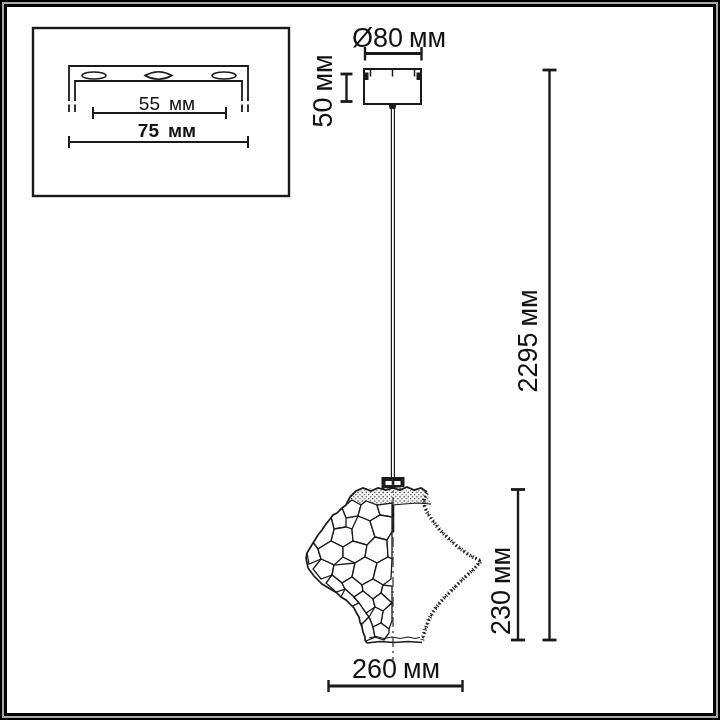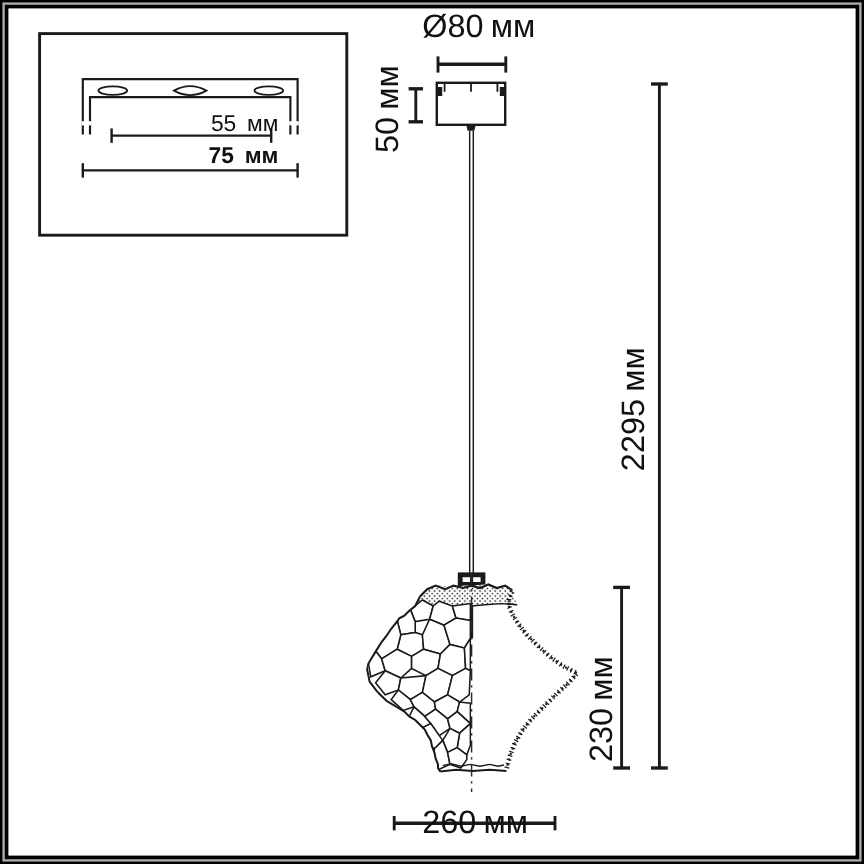--- a/index.html
+++ b/index.html
@@ -4,21 +4,21 @@
 <style>
   html,body{margin:0;padding:0;width:720px;height:720px;background:#000;overflow:hidden;}
   .stage{position:relative;width:720px;height:720px;background:#000;}
   .frame-line{position:absolute;inset:2px;border:2px solid #a9a9a9;z-index:1;pointer-events:none;}
   .content{position:absolute;inset:7px;background:#fff;z-index:2;}
   .canvas{position:absolute;left:-7px;top:-7px;width:720px;height:720px;}
   svg.art{position:absolute;left:0;top:0;}
   .lbl{position:absolute;font-family:"Liberation Sans",sans-serif;color:#111;
        white-space:nowrap;display:flex;align-items:center;justify-content:center;}
   .lbl.main{font-size:27px;}
-  .lbl.small{font-size:19px;justify-content:flex-end;}
+  .lbl.small{font-size:19px;}
   .lbl .unit{margin-left:6px;}
   .lbl.small .unit{margin-left:9px;}
   .rot{transform:rotate(-90deg);}
 </style>
 </head>
 <body>
 
 <div class="stage">
   <div class="frame-line"></div>
   <div class="content">
@@ -156,40 +156,40 @@
 
       <div class="lbl small" style="left:102px;top:92px;width:130px;height:24px;">
         <span>55</span>
         <span class="unit">мм</span>
       </div>
       <div class="lbl small" style="left:102px;top:119px;width:130px;height:24px;font-weight:bold;">
         <span>75</span>
         <span class="unit">мм</span>
       </div>
 
-      <div class="lbl main" style="left:319px;top:8px;width:160px;height:28px;">
+      <div class="lbl main" style="left:319px;top:24px;width:160px;height:28px;">
         <span>Ø80</span>
         <span class="unit">мм</span>
       </div>
 
       <div class="lbl main rot" style="left:263px;top:77px;width:120px;height:28px;">
         <span>50</span>
         <span class="unit">мм</span>
       </div>
 
       <div class="lbl main rot" style="left:458px;top:327px;width:140px;height:28px;">
         <span>2295</span>
         <span class="unit">мм</span>
       </div>
 
       <div class="lbl main rot" style="left:441px;top:577px;width:120px;height:28px;">
         <span>230</span>
         <span class="unit">мм</span>
       </div>
 
-      <div class="lbl main" style="left:316px;top:655px;width:160px;height:28px;margin-top:16px;">
+      <div class="lbl main" style="left:316px;top:655px;width:160px;height:28px;">
         <span>260</span>
         <span class="unit">мм</span>
       </div>
 
     </div>
   </div>
 </div>
 
 </body></html>

